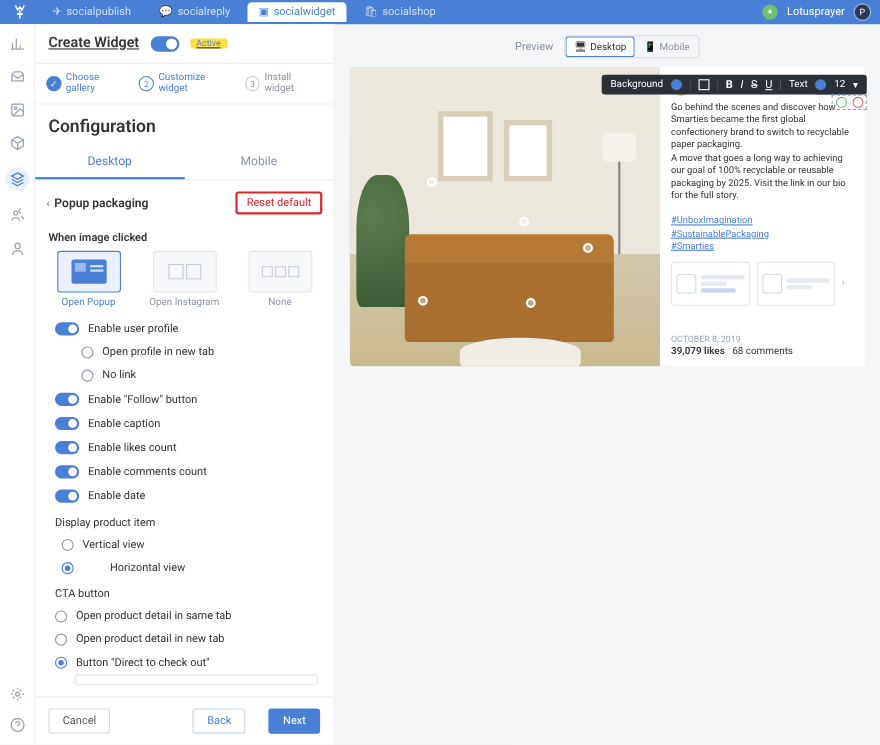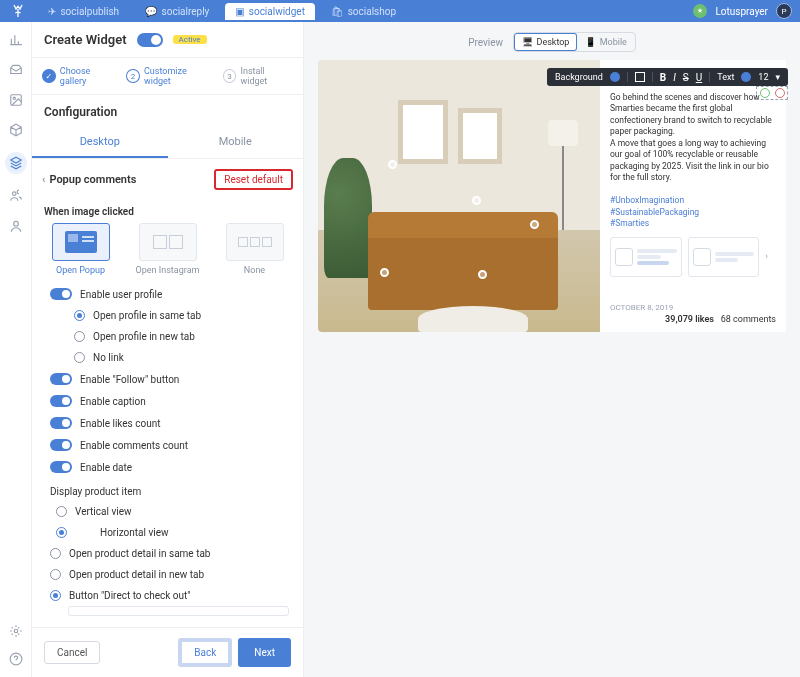--- a/index.html
+++ b/index.html
@@ -17,35 +17,35 @@
 .topnav .avatar { width: 16px; height: 16px; border-radius: 50%; background: #2a3b5a; color: #fff; display: flex; align-items: center; justify-content: center; font-size: 8px; border: 1px solid #9db8e8; }
 
 
 .layout { display: flex; height: calc(677px - 22px); }
 .sidenav { width: 32px; background: #fff; border-right: 1px solid #eceef2; display: flex; flex-direction: column; align-items: center; padding-top: 10px; gap: 14px; }
 .sidenav .nav-icon { width: 16px; height: 16px; color: #9aa3b2; display: flex; align-items: center; justify-content: center; }
 .sidenav .nav-icon.active { color: #4a7fd6; background:#eaf1fd; width:22px; height:22px; border-radius:50%; }
 .sidenav .bottom { margin-top: auto; margin-bottom: 10px; display: flex; flex-direction: column; gap: 12px; }
 
 .config-pane { width: 272px; background: #fff; border-right: 1px solid #eceef2; display: flex; flex-direction: column; }
-.config-header { display: flex; align-items: center; gap: 10px; padding: 10px 12px; border-bottom: 1px solid #eceef2; }
+.config-header { display: flex; align-items: center; gap: 10px; padding: 10px 12px; border-bottom: 1px solid #eceef2; text-decoration: underline; }
 .config-header h1 { font-size: 13px; font-weight: 600; color: #333; }
 .toggle-big { width: 26px; height: 14px; background: #4a7fd6; border-radius: 8px; position: relative; }
 .toggle-big::after { content:""; position:absolute; width:10px; height:10px; background:#fff; border-radius:50%; top:2px; right:2px; }
 .badge-active { background: #fde047; color: #4a7fd6; font-size: 8px; padding: 0 6px; border-radius: 3px; }
 
 .steps { display: flex; gap: 8px; padding: 8px 10px; border-bottom: 1px solid #eceef2; align-items: center; }
 .step { display: flex; align-items: center; gap: 4px; font-size: 9px; color: #8a93a2; }
 .step .num { width: 14px; height: 14px; border-radius: 50%; border: 1px solid #c9cfd9; display: flex; align-items: center; justify-content: center; font-size: 8px; }
 .step.done .num { background: #4a7fd6; border-color: #4a7fd6; color: #fff; }
 .step.done { color: #4a7fd6; }
 .step.current .num { border-color: #4a7fd6; color: #4a7fd6; }
 .step.current { color: #4a7fd6; }
 
-.section-title { padding: 10px 12px 8px; font-size: 12px; font-weight: 600; color: #333; }
+.section-title { padding: 10px 12px 8px; font-size: 16px; font-weight: 600; color: #333; }
 
 .device-tabs { display: flex; border-bottom: 1px solid #eceef2; }
 .device-tab { flex: 1; text-align: center; padding: 8px 0; font-size: 11px; color: #8a93a2; }
 .device-tab.active { color: #4a7fd6; border-bottom: 2px solid #4a7fd6; }
 
 .popup-header { display: flex; align-items: center; justify-content: space-between; padding: 10px 10px; }
 .popup-header .left { display: flex; align-items: center; gap: 4px; font-size: 11px; font-weight: 600; color: #333; }
 .reset-btn { border: 2px solid #d9272e; color: #d9272e; background: #fff; font-size: 10px; padding: 3px 8px; border-radius: 3px; }
 
 .scrolly { overflow-y: auto; flex: 1; padding: 0 10px 10px; }
@@ -62,23 +62,23 @@
 .row.indent { padding-left: 32px; }
 .toggle { width: 22px; height: 12px; border-radius: 7px; background: #4a7fd6; position: relative; flex-shrink:0; }
 .toggle::after { content:""; position:absolute; width:8px; height:8px; background:#fff; border-radius:50%; top:2px; right:2px; }
 .radio { width: 11px; height: 11px; border: 1px solid #8a93a2; border-radius: 50%; flex-shrink:0; position:relative; }
 .radio.checked { border-color: #4a7fd6; }
 .radio.checked::after { content:""; position:absolute; width:5px; height:5px; background:#4a7fd6; border-radius:50%; top:2px; left:2px; }
 
 .group-label { font-size: 10px; font-weight: 400; color: #333; padding: 8px 8px 4px; }
 .text-input { width: calc(100% - 30px); margin-left: 26px; border: 1px solid #e2e6ed; border-radius: 3px; padding: 4px 6px; font-size: 10px; color: #666; display:flex; align-items:center; justify-content:space-between; }
 
-.footer { border-top: 1px solid #eceef2; padding: 10px 12px; display: flex; align-items: center; gap: 6px; }
+.footer { border-top: 1px solid #eceef2; padding: 10px 12px; display: flex; align-items: center; gap: 21px; }
 .footer .sp { flex: 1; }
-.btn { padding: 5px 12px; border-radius: 3px; font-size: 10px; border: 4px solid #ef4444; background: #fff; color: #555; }
+.btn { padding: 5px 12px; border-radius: 3px; font-size: 10px; border: 1px solid #ef4444; background: #fff; color: #555; }
 .btn.back { color: #4a7fd6; border-color: #c8d6f0; }
 .btn.primary { background: #4a7fd6; color: #fff; border-color: #4a7fd6; }
 .btn.cancel { border: 1px solid #d6dbe3; }
 
 
 .preview-pane { flex: 1; padding: 10px 14px; position: relative; overflow: hidden; }
 .preview-top { display: flex; align-items: center; justify-content: center; gap: 10px; margin-bottom: 8px; }
 .preview-label { font-size: 10px; color: #8a93a2; }
 .device-switch { display: flex; border: 1px solid #d6dbe3; border-radius: 4px; overflow: hidden; }
 .device-btn { padding: 4px 8px; font-size: 9px; color: #8a93a2; display:flex; align-items:center; gap:3px; }
@@ -97,29 +97,29 @@
 .photo .lamp .shade { width:30px; height:26px; background:#f4f1ea; border-radius:4px; }
 .photo .lamp .pole { width:2px; height:84px; background:#888; margin:0 auto; }
 .photo .table { position:absolute; bottom:0; left:100px; width:110px; height:26px; background:#f0ede6; border-radius:50% 50% 4px 4px; }
 .photo .dot { position:absolute; width:9px; height:9px; border:2px solid #fff; border-radius:50%; background:rgba(255,255,255,.35); }
 
 .info-panel { position:absolute; right:0; top:0; width:186px; height:272px; background:#fff; padding:8px 10px; font-size:9px; display:flex; flex-direction:column; }
 .info-head { display:flex; align-items:center; gap:6px; margin-bottom:6px; }
 .info-head .av { width:18px; height:18px; border-radius:50%; background:linear-gradient(135deg,#ead9c2,#c9a772); }
 .follow-btn { margin-left:auto; background:#4a7fd6; color:#fff; font-size:8px; padding:3px 7px; border-radius:3px; }
 .caption { font-size:8.5px; line-height:1.35; color:#333; }
-.hashtag { color:#4a7fd6; }
+.hashtag { color:#4a7fd6;text-decoration:underline; }
 .thumbs { margin-top:auto; display:flex; gap:6px; padding:6px 0; overflow:hidden; align-items:center; }
 .thumb { width:78px; height:40px; border:1px solid #e2e6ed; border-radius:3px; display:flex; align-items:center; gap:4px; padding:4px; }
 .thumb .tico { width:18px; height:18px; border:1px solid #d6dbe3; border-radius:3px; }
 .thumb .tlines { flex:1; }
 .thumb .tl { height:4px; background:#e6eaf2; margin:2px 0; border-radius:2px; }
 .chev { width:12px; height:12px; color:#9aa3b2; }
 .meta { font-size:8px; color:#9aa3b2; margin-top:20px; text-transform:uppercase; }
-.stats { font-size:9px; color:#333; margin-top:2px;text-align:right; }
+.stats { font-size:9px; color:#333; margin-top:2px; }
 .stats .lk { font-weight:600; }
 
 .format-bar { position:absolute; top:46px; right:12px; height:18px; background:#2b2f38; border-radius:3px; display:flex; align-items:center; gap:7px; padding:0 8px; color:#fff; font-size:9px; z-index:5; }
 .format-bar .dot-b { width:10px; height:10px; background:#4a7fd6; border-radius:50%; }
 .format-bar .sq { width:10px; height:10px; border:1px solid #fff; }
 .format-bar .sep { width:1px; height:10px; background:#4a525f; }
 .format-bar b, .format-bar i, .format-bar u, .format-bar s { font-size:10px; }
 
 .sel-box { position:absolute; top:64px; right:12px; width:32px; height:14px; border:1px dashed #9aa3b2; z-index:5; display:flex; align-items:center; justify-content:space-around; }
 .sel-box .h { width:10px; height:10px; border-radius:50%; }
@@ -246,21 +246,21 @@
     <div class="section-title">Configuration</div>
 
     <div class="device-tabs">
       <div class="device-tab active">Desktop</div>
       <div class="device-tab">Mobile</div>
     </div>
 
     <div class="popup-header">
       <div class="left">
         <span style="color:#8a93a2;">‹</span>
-        <span>Popup comments</span>
+        <span>Popup packaging</span>
       </div>
       <button class="reset-btn">Reset default</button>
     </div>
 
     <div class="scrolly">
       <div class="label-sm">When image clicked</div>
       <div class="click-options">
         <div class="click-card sel">
           <div class="box">
               <div style="width:32px;height:22px;background:#4a7fd6;border-radius:2px;position:relative;">
@@ -288,24 +288,20 @@
             </div>
           <div class="cap">None</div>
         </div>
       </div>
 
       <div class="row">
           <div class="toggle"></div>
           <span>Enable user profile</span>
         </div>
       <div class="row indent">
-          <div class="radio checked"></div>
-          <span>Open profile in same tab</span>
-        </div>
-      <div class="row indent">
           <div class="radio"></div>
           <span>Open profile in new tab</span>
         </div>
       <div class="row indent">
           <div class="radio"></div>
           <span>No link</span>
         </div>
       <div class="row">
           <div class="toggle"></div>
           <span>Enable "Follow" button</span>
@@ -330,20 +326,21 @@
       <div class="group-label">Display product item</div>
       <div class="row" style="padding-left:14px;">
           <div class="radio"></div>
           <span>Vertical view</span>
         </div>
       <div class="row" style="padding-left:14px;gap:33px;">
           <div class="radio checked"></div>
           <span>Horizontal view</span>
         </div>
 
+      <div class="group-label">CTA button</div>
       <div class="row" style="padding-left:8px;">
           <div class="radio"></div>
           <span>Open product detail in same tab</span>
         </div>
       <div class="row" style="padding-left:8px;">
           <div class="radio"></div>
           <span>Open product detail in new tab</span>
         </div>
       <div class="row" style="padding-left:8px;">
           <div class="radio checked"></div>

